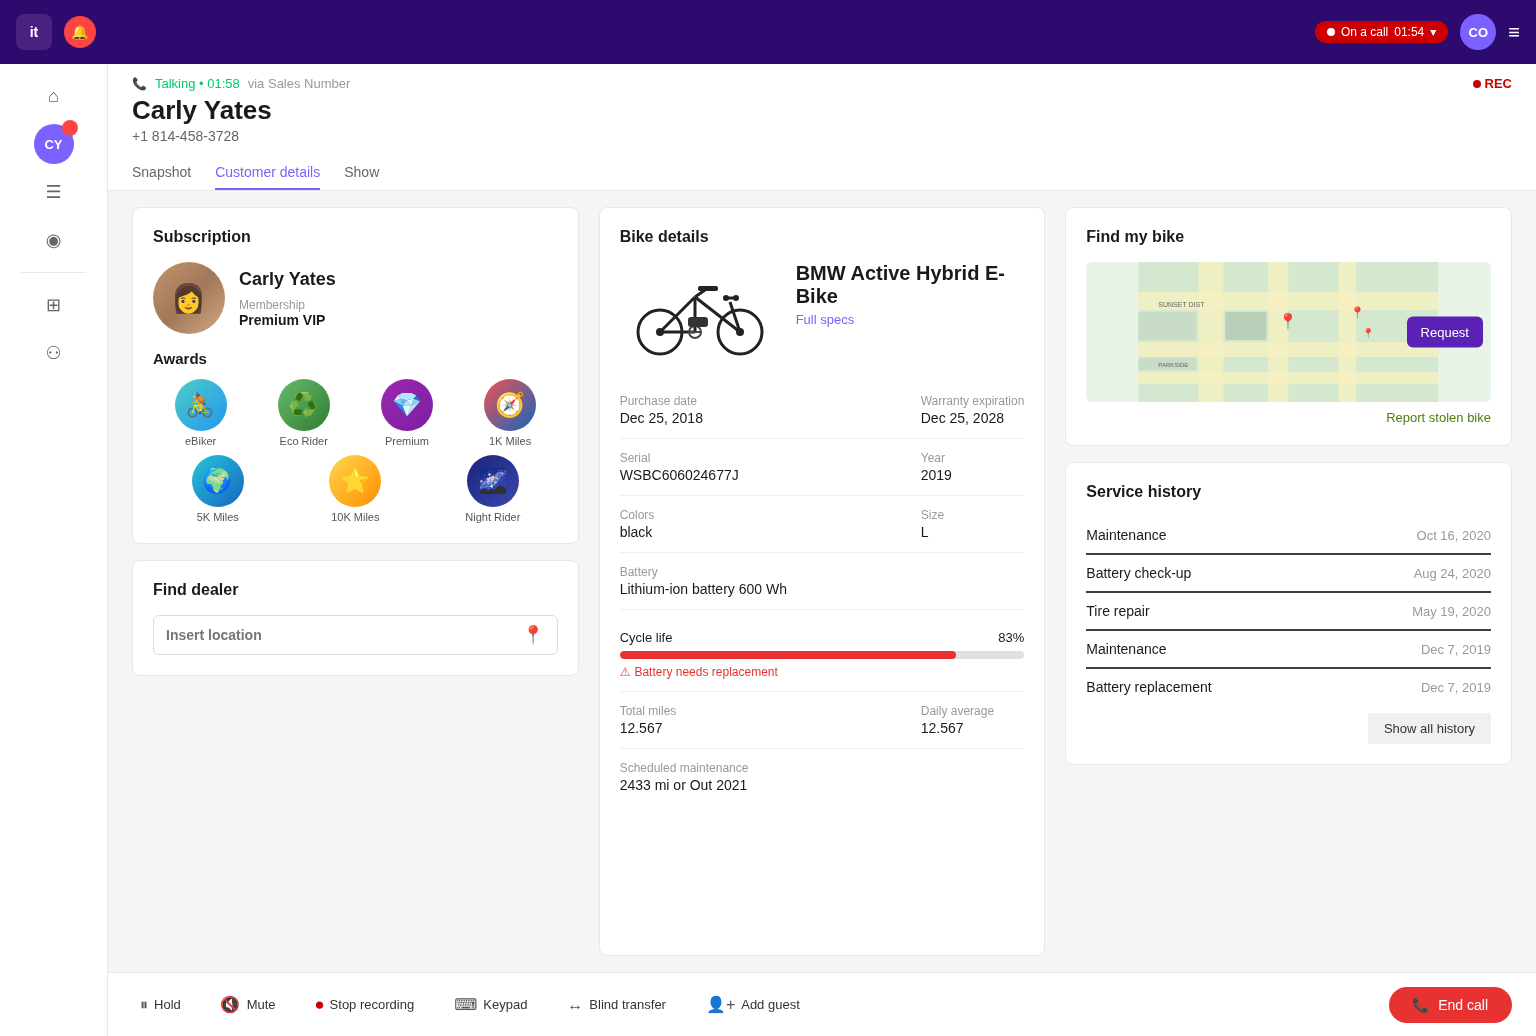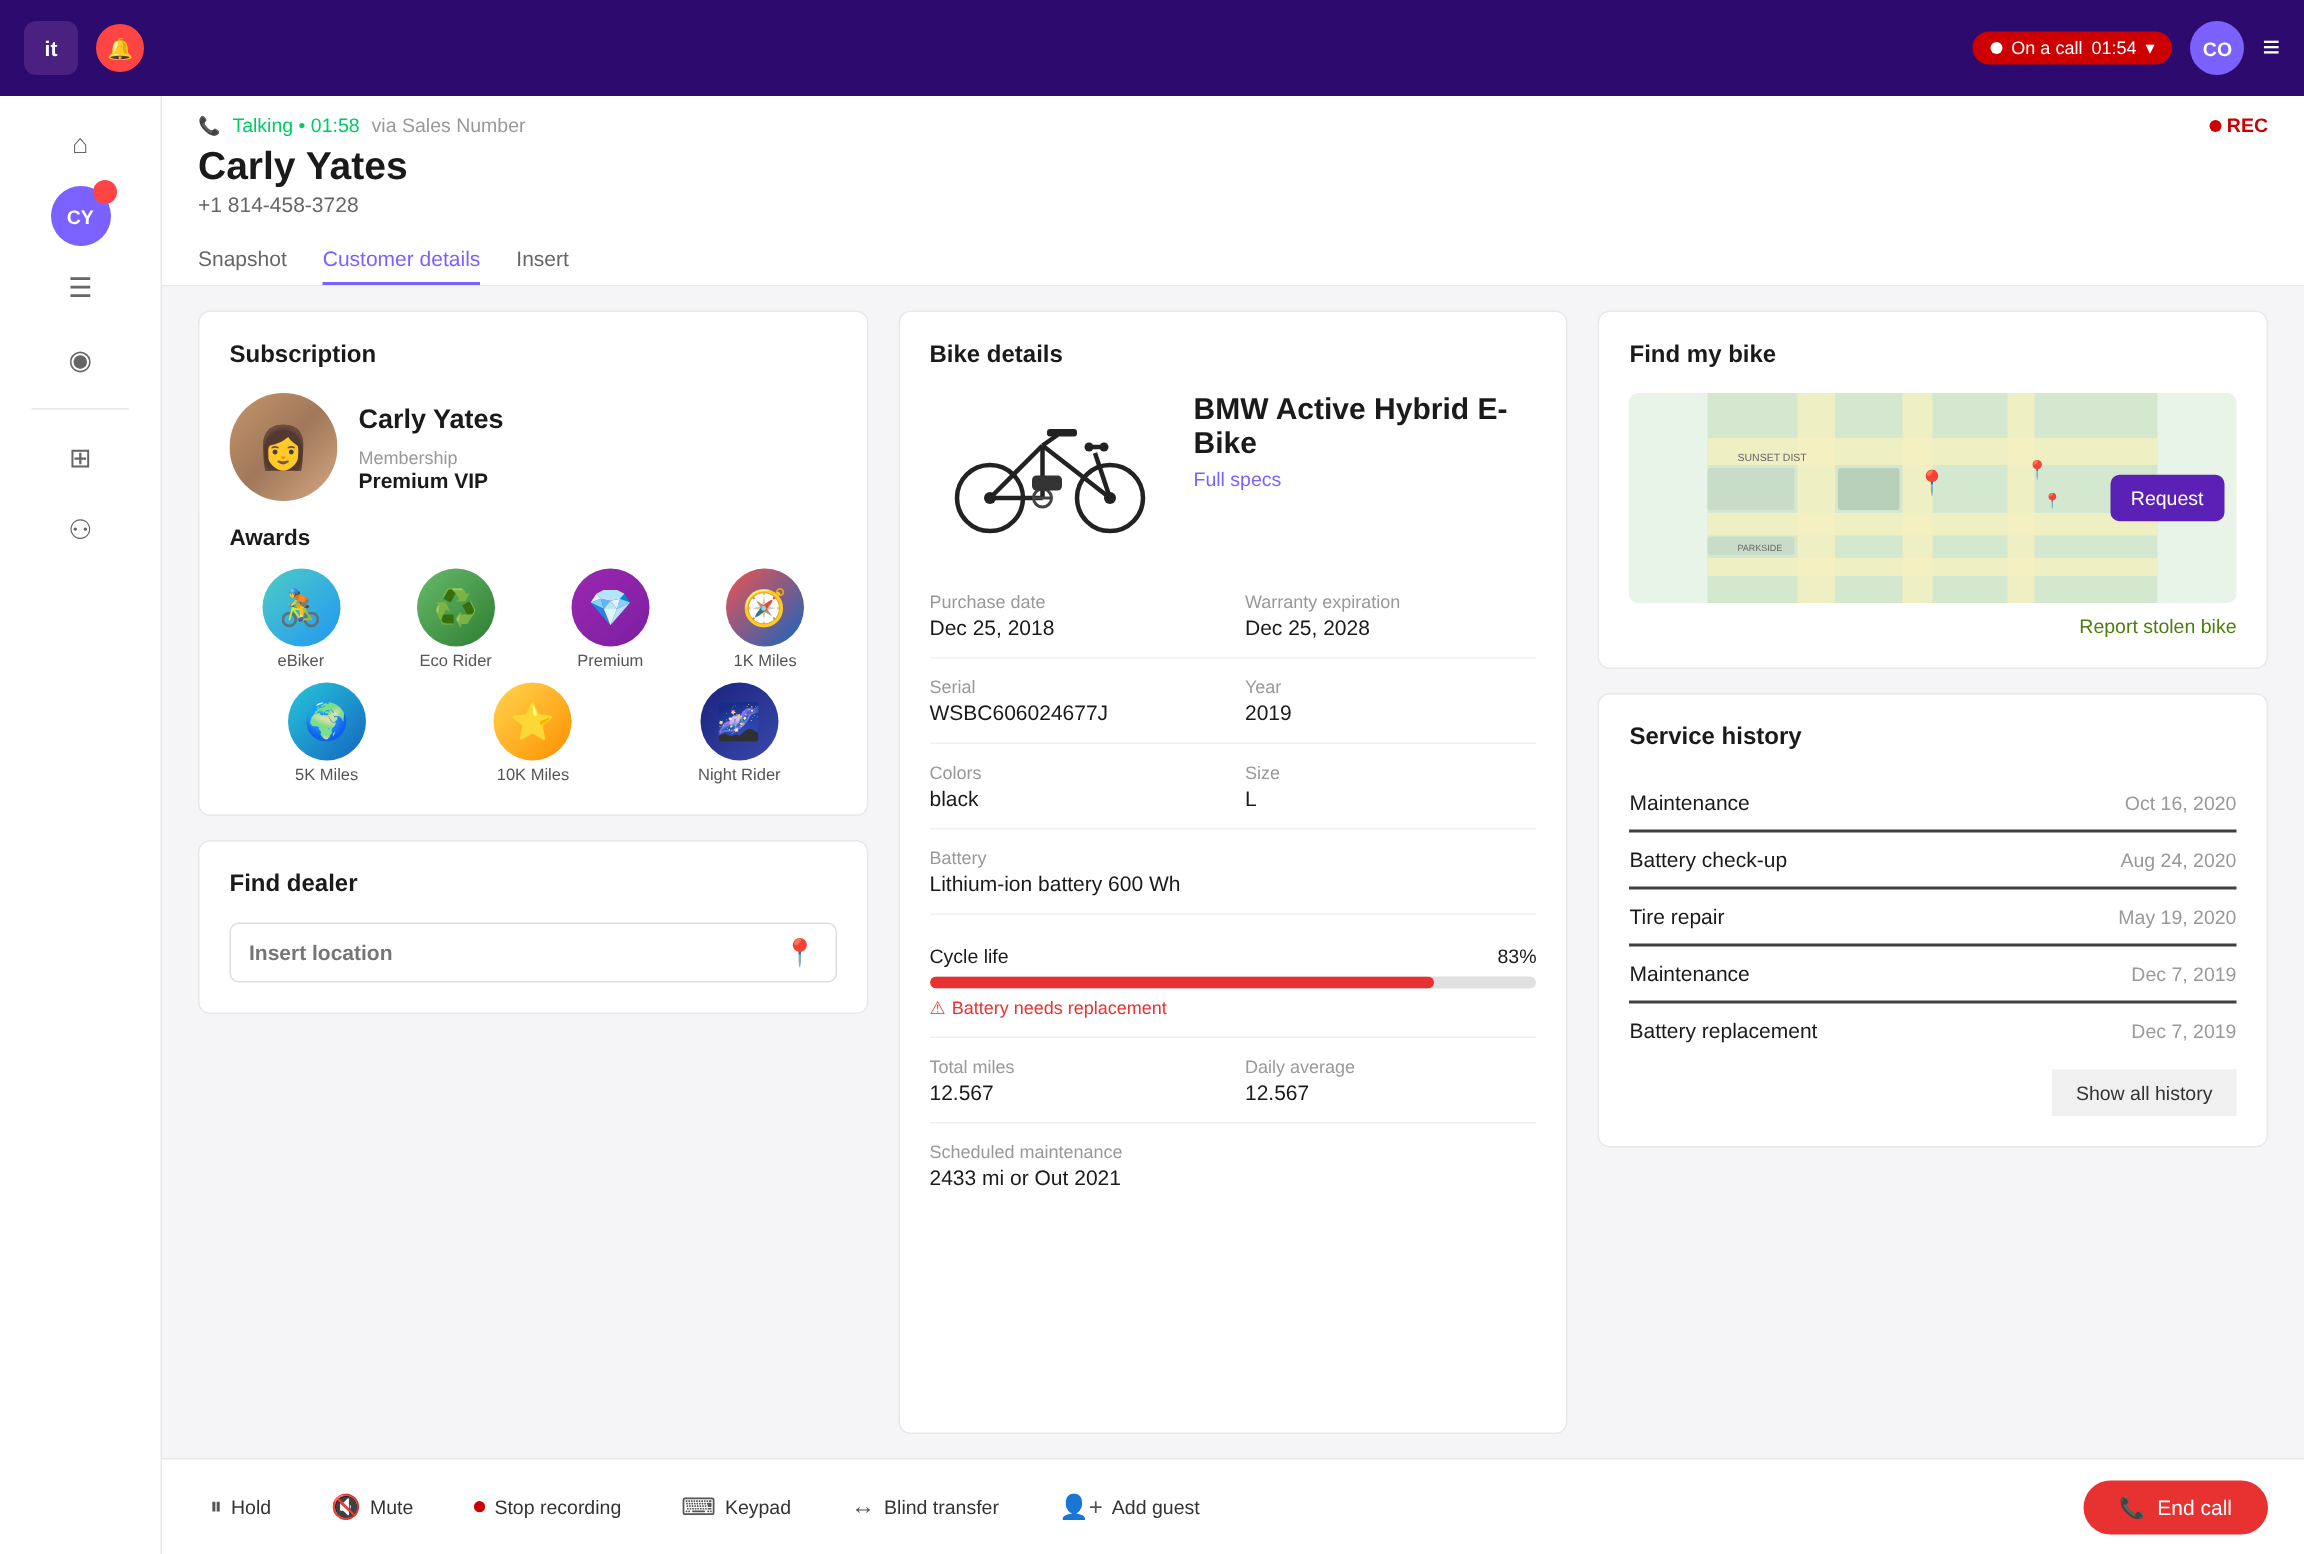--- a/index.html
+++ b/index.html
@@ -162,21 +162,21 @@
     .dealer-pin { color: #7b61ff; font-size: 18px; }
 
     
     .bike-card { grid-row: span 2; }
     .bike-image {
       width: 160px; height: 100px; margin-bottom: 16px;
       display: flex; align-items: center; justify-content: center;
     }
     .bike-name { font-size: 20px; font-weight: 600; color: #1a1a1a; margin-bottom: 4px; }
     .full-specs { color: #7b61ff; font-size: 13px; cursor: pointer; margin-bottom: 16px; }
-    .bike-details-grid { display: grid; grid-template-columns: 1fr 1fr; gap: 12px 16px; }
+    .bike-details-grid { display: grid; grid-template-columns: 1fr; gap: 12px 16px; }
     .detail-label { font-size: 12px; color: #999; margin-bottom: 2px; }
     .detail-value { font-size: 14px; color: #1a1a1a; font-weight: 500; }
     .detail-divider { grid-column: span 2; height: 1px; background: #f0f0f0; }
     .cycle-life-row { display: flex; justify-content: space-between; align-items: center; margin-top: 8px; }
     .cycle-life-label { font-size: 13px; font-weight: 500; color: #1a1a1a; }
     .cycle-life-pct { font-size: 13px; color: #1a1a1a; }
     .cycle-life-bar { width: 100%; height: 8px; background: #e0e0e0; border-radius: 4px; margin: 6px 0; overflow: hidden; }
     .cycle-life-fill { height: 100%; background: #e83232; border-radius: 4px; }
     .battery-warning { color: #e83232; font-size: 12px; display: flex; align-items: center; gap: 4px; }
 
@@ -289,21 +289,21 @@
         <div class="rec-badge">
           <div class="rec-dot"></div>
           <span>REC</span>
         </div>
       </div>
       <div class="customer-name">Carly Yates</div>
       <div class="customer-phone">+1 814-458-3728</div>
       <div class="tabs">
         <div class="tab">Snapshot</div>
         <div class="tab active">Customer details</div>
-        <div class="tab">Insert</div>
+        <div class="tab">Show</div>
       </div>
     </div>
 
     <div class="main-grid">
 
       <div class="left-panels">
 
         <div class="card subscription-card">
           <div class="card-title">Subscription</div>
           <div class="customer-info subscription-section">

